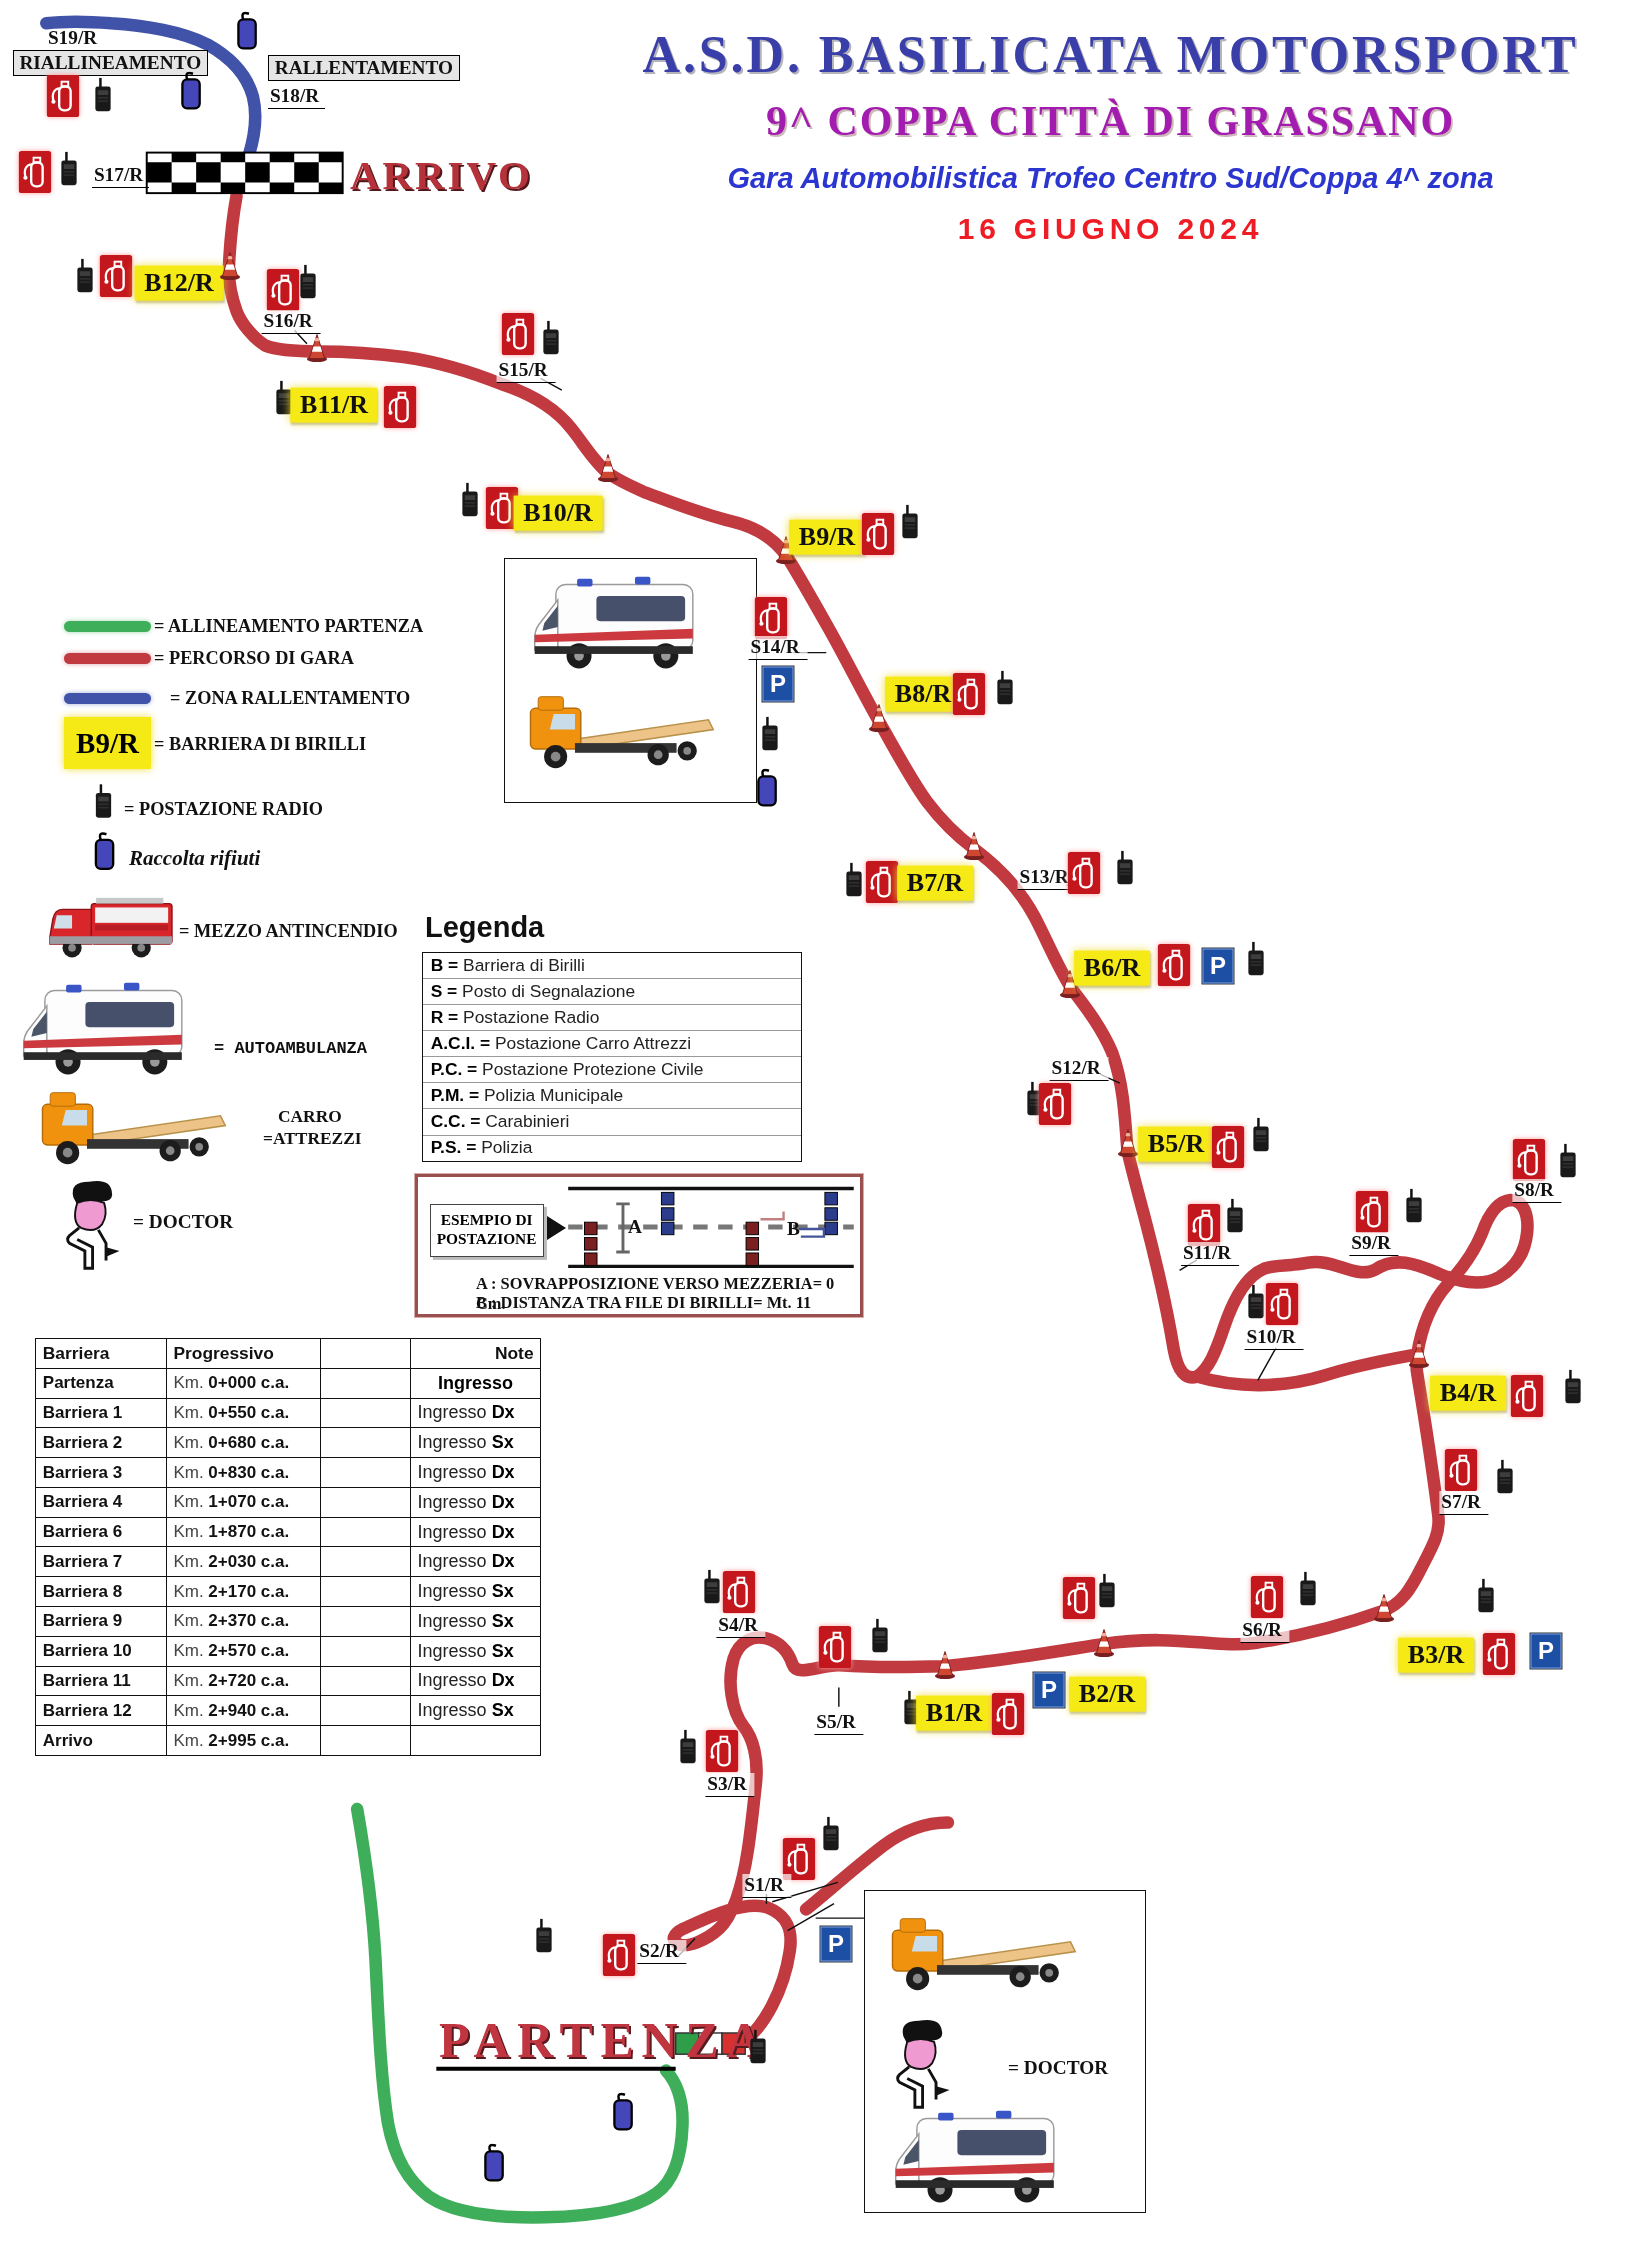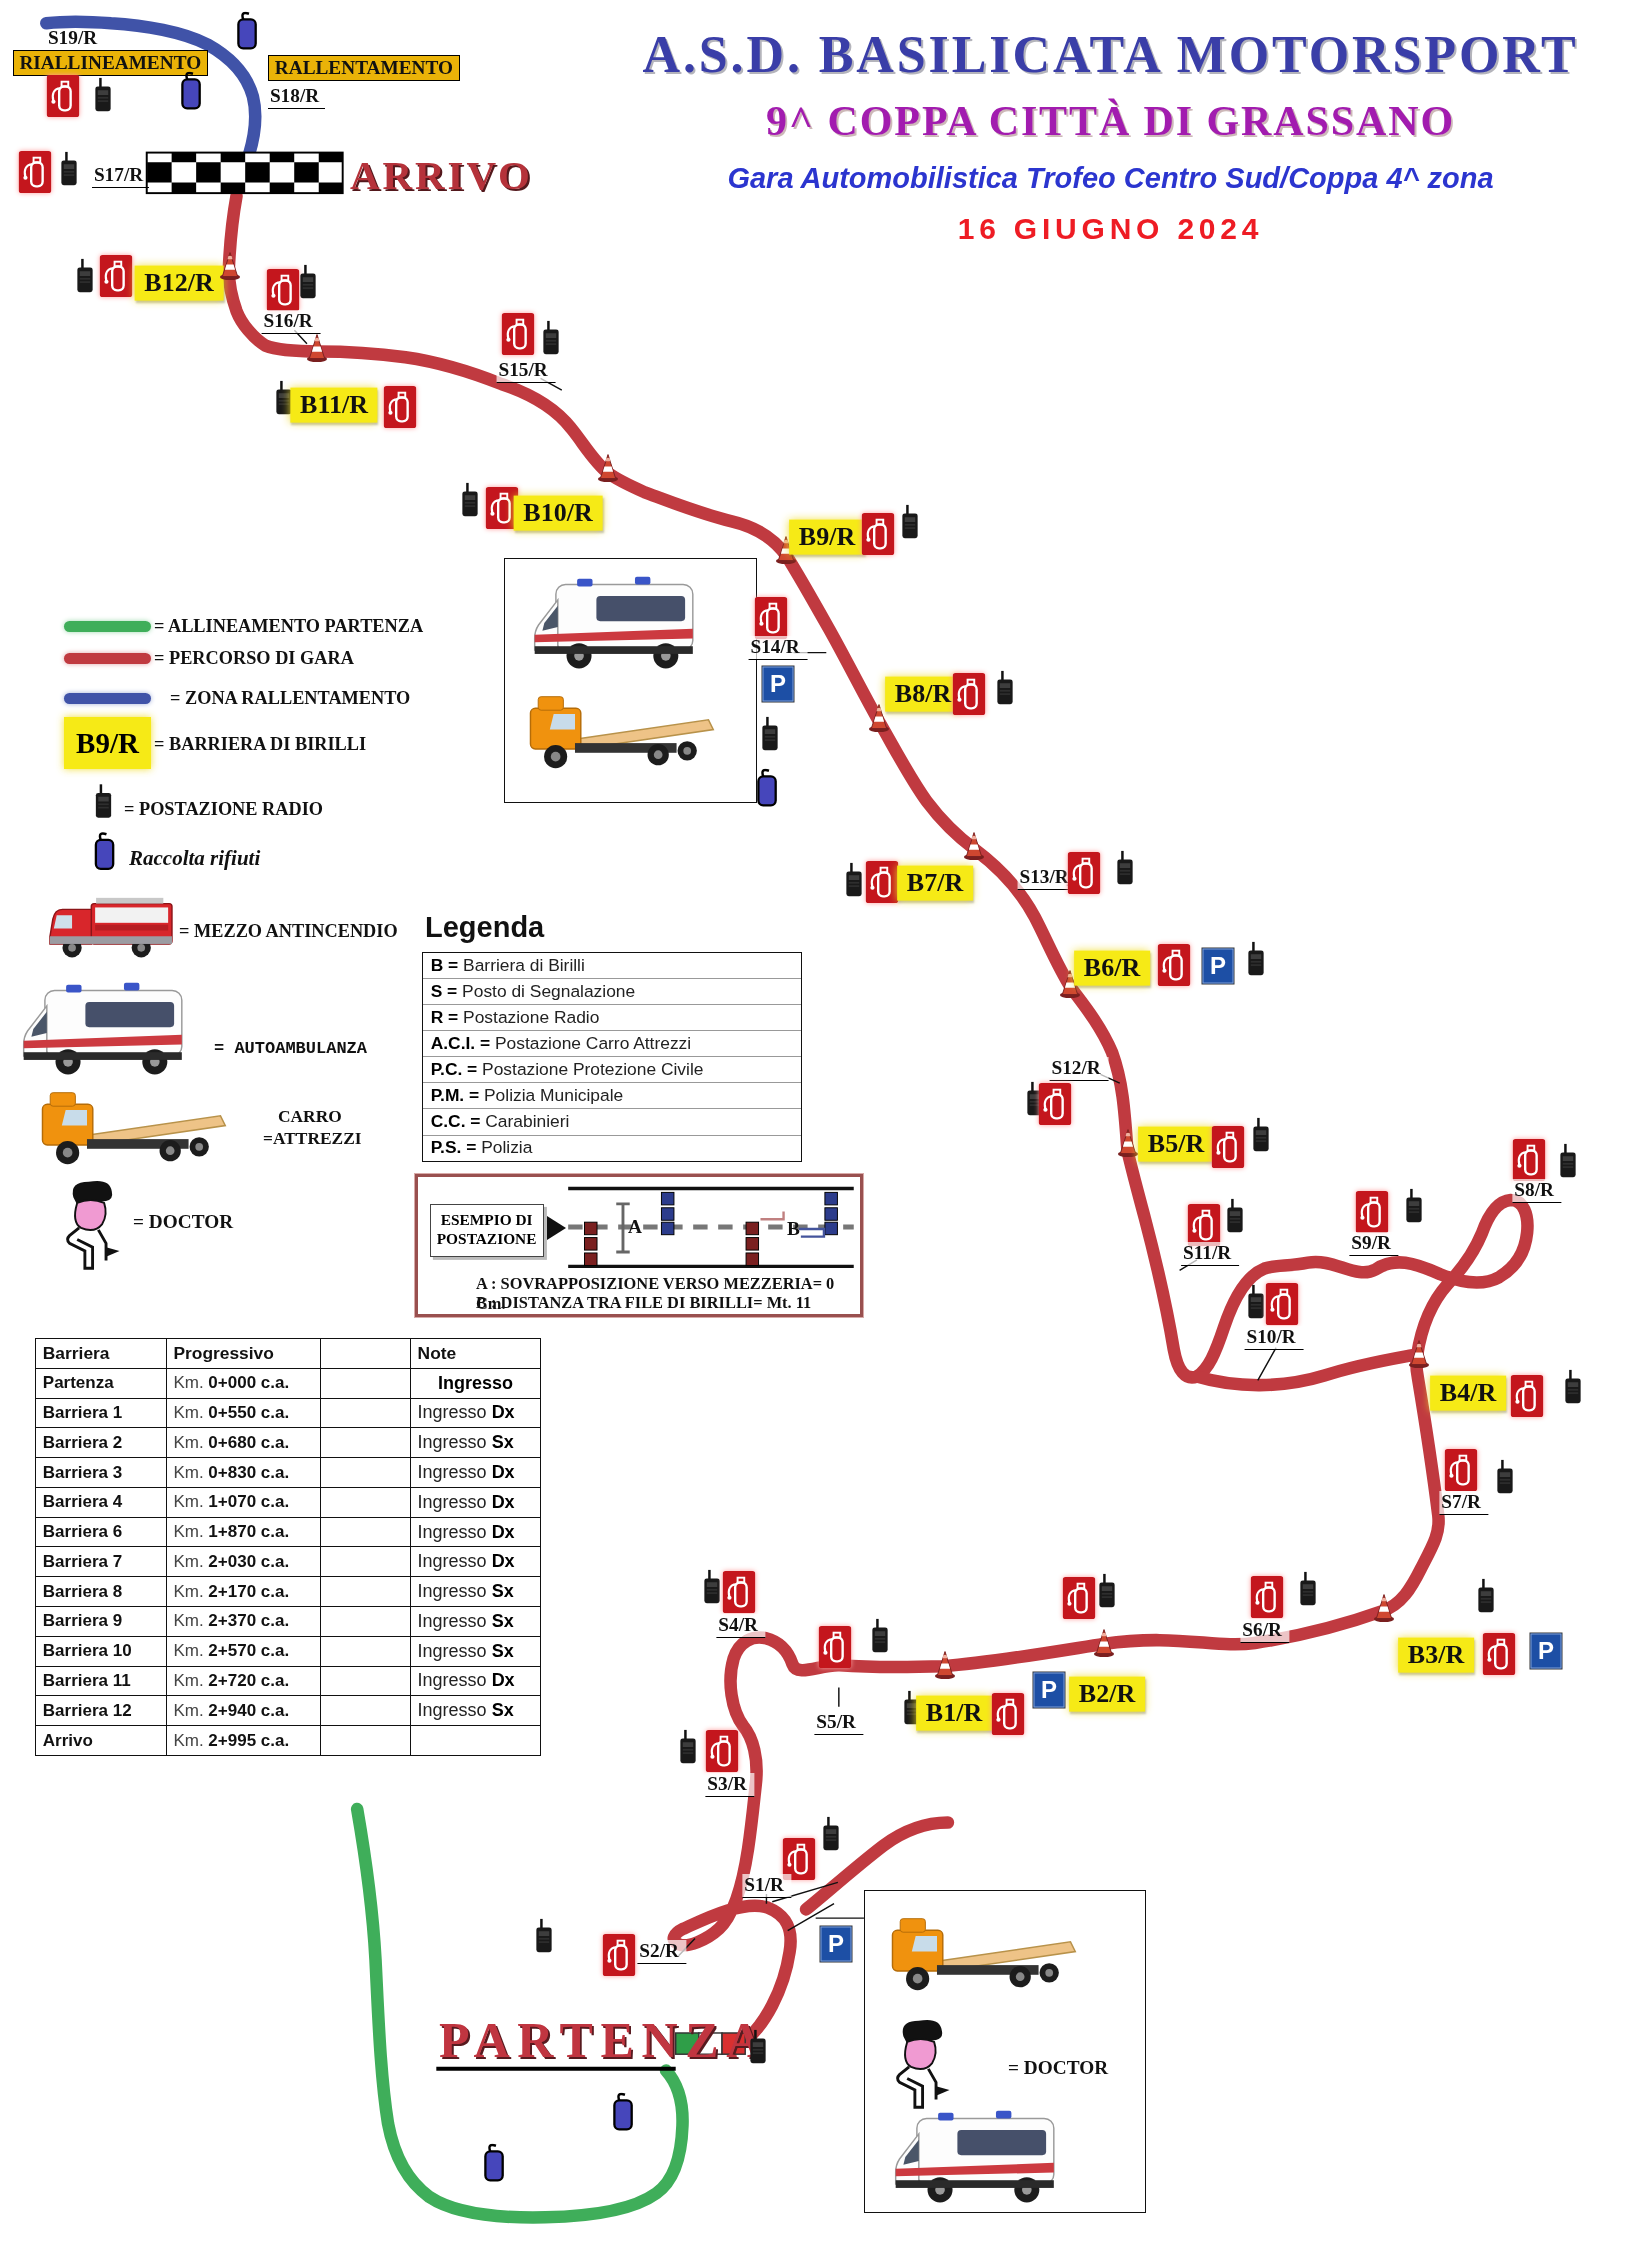--- a/index.html
+++ b/index.html
@@ -15,21 +15,21 @@
          font-family:"Liberation Serif","DejaVu Serif",serif;font-weight:bold;
          font-size:42px;letter-spacing:1.9px;color:#a21caf;text-shadow:1.9px 1.9px 0 rgba(90,20,20,.3);}
   .tagline{left:589px;top:162px;width:1043px;text-align:center;font-weight:bold;font-style:italic;
          font-size:29px;color:#2b35cf;}
   .eventdate{left:589px;top:212px;width:1043px;text-align:center;font-weight:bold;
          font-size:30px;letter-spacing:4.8px;color:#ee1c24;}
   
   .slabel-top{font-family:"Liberation Serif","DejaVu Serif",serif;font-weight:bold;font-size:19.3px;
          color:#111;border-bottom:1.9px solid #000;padding:0 5.8px 1px 1.9px;}
   .boxlabel{font-family:"Liberation Serif","DejaVu Serif",serif;font-weight:bold;font-size:19.3px;
-         color:#111;border:1.9px solid #000;background:#eab308;padding:1px 5.8px;}
+         color:#111;border:1.9px solid #000;background:#e5e5e5;padding:1px 5.8px;}
   .arrivo{font-family:"Liberation Serif","DejaVu Serif",serif;font-weight:bold;font-size:41px;
          letter-spacing:2.9px;color:#b5323a;text-shadow:1.9px 1.9px 0 #53181c;}
   .partenza{font-family:"Liberation Serif","DejaVu Serif",serif;font-weight:bold;font-size:50px;
          letter-spacing:7.7px;color:#c03540;text-shadow:1.9px 1.9px 0 #571a1f;}
   
   .legrow-label{font-family:"Liberation Serif","DejaVu Serif",serif;font-weight:bold;font-size:18.3px;color:#111;}
   .line-swatch{height:10.6px;width:87px;border-radius:5.8px;}
   .b-sample{background:#f6ea16;font-family:"Liberation Serif","DejaVu Serif",serif;font-weight:bold;
         font-size:29px;text-align:center;box-shadow:0 0 7.7px rgba(240,220,40,.9);}
   .raccolta{font-family:"Liberation Serif","DejaVu Serif",serif;font-weight:bold;font-style:italic;
@@ -245,21 +245,21 @@
     <div class="abs esempio-line" style="left:58px;top:97px;width:384px;">A : SOVRAPPOSIZIONE VERSO MEZZERIA= 0 Cm.</div>
     <div class="abs esempio-line" style="left:58px;top:116px;width:384px;">B : DISTANZA TRA FILE DI BIRILLI= Mt. 11</div>
   </div>
 
   <table class="btab abs" style="left:35px;top:1338px;">
     <thead>
       <tr>
         <th style="width:116px;">Barriera</th>
         <th style="width:140px;">Progressivo</th>
         <th style="width:75px;"></th>
-        <th style="width:116px;text-align:left;">Note</th>
+        <th style="width:116px;text-align:right;">Note</th>
       </tr>
     </thead>
     <tbody id="btab-body">
         <tr class="centernote">
           <td><b>Partenza</b></td>
           <td class="kmcell"><span class="pfx">Km.  </span><span class="val">0+000 c.a.</span></td>
           <td></td>
           <td class="notecell"><span></span><b>Ingresso</b></td>
         </tr>
         <tr>

